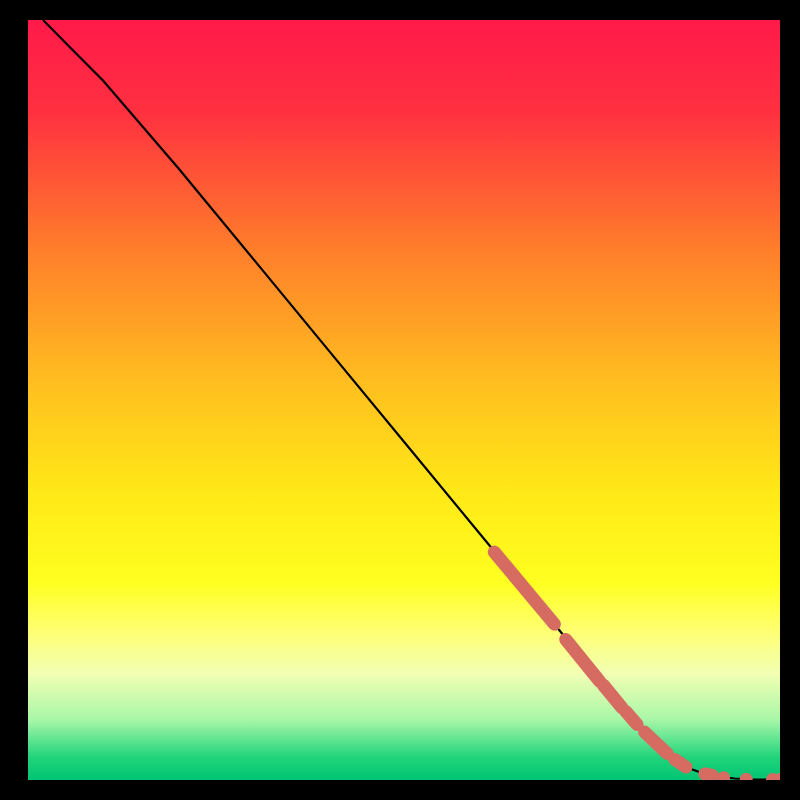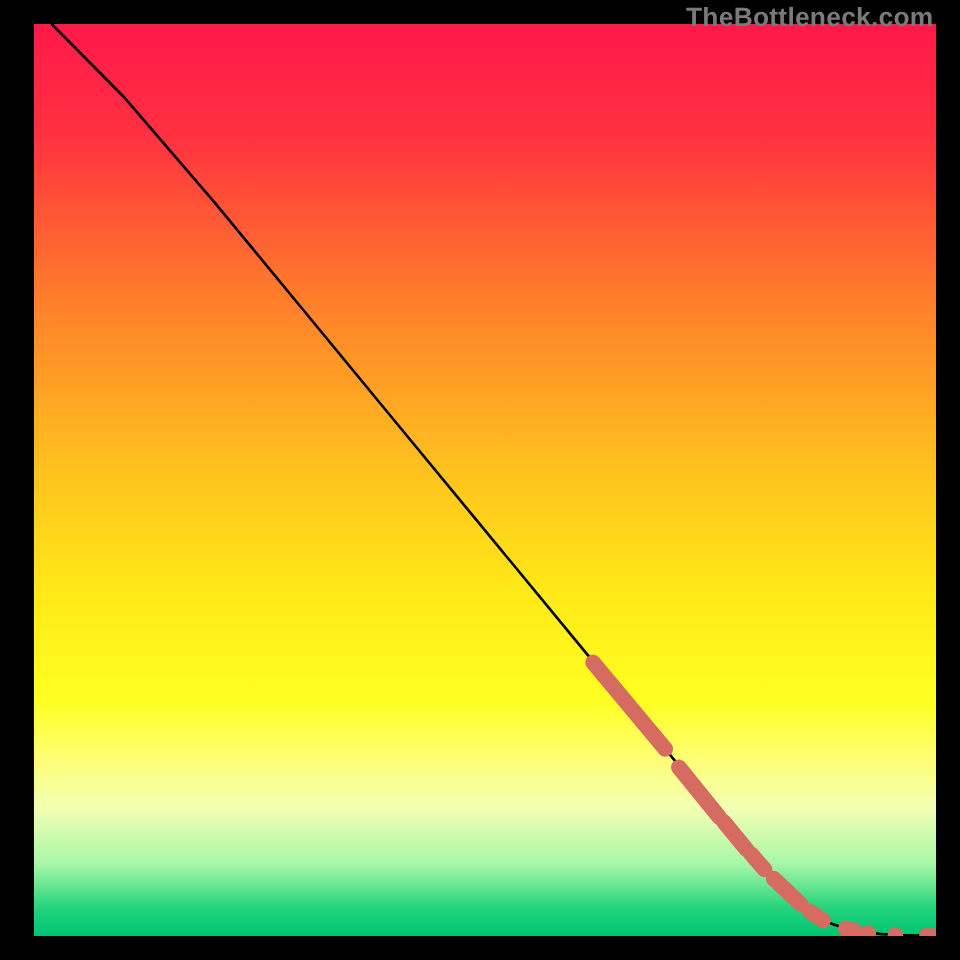--- a/index.html
+++ b/index.html
@@ -86,14 +86,13 @@
           <line x1="676.80" y1="753.92" x2="684.32" y2="755.44" stroke="#d66b61" stroke-width="13"></line>
         </g>
       <g id="marker-dots">
           <circle cx="695.60" cy="757.72" r="6.5" fill="#d66b61"></circle>
           <circle cx="718.16" cy="759.24" r="6.5" fill="#d66b61"></circle>
           <circle cx="744.48" cy="759.62" r="6.5" fill="#d66b61"></circle>
           <circle cx="752.00" cy="759.62" r="6.5" fill="#d66b61"></circle>
         </g>
     </svg>
   </div>
-  <div class="watermark">TheBottleneck.com</div>
 </div>
 
 </body></html>

